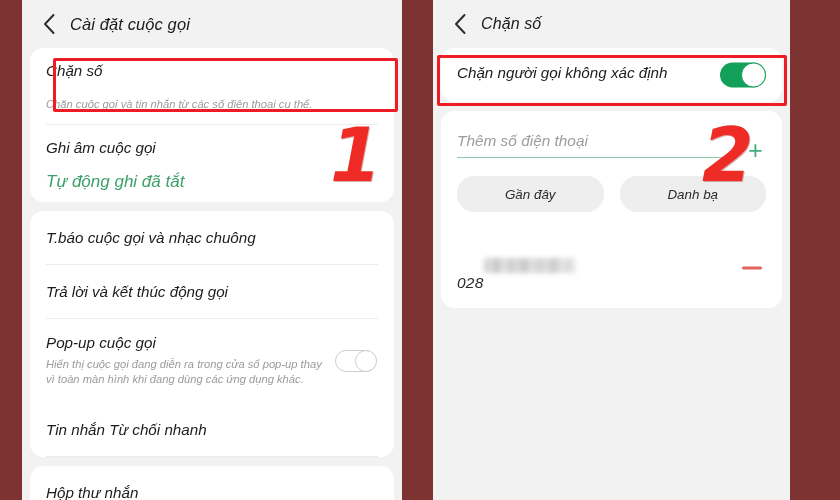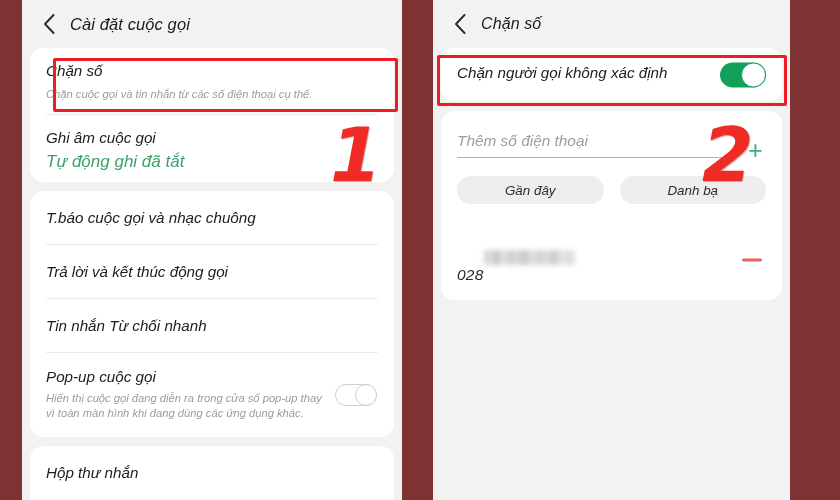--- a/index.html
+++ b/index.html
@@ -67,21 +67,21 @@
   .row-title {
     font-size: 15.2px;
     color: #1c1c1c;
     line-height: 20px;
     white-space: nowrap;
   }
   .row-sub {
     font-size: 11.2px;
     color: #9b9b9b;
     line-height: 15px;
-    margin-top: 6px;
+    margin-top: 16px;
   }
   .row-sub.green { color: #3da06a; font-size: 17px; }
   .row.sep::after {
     content: "";
     position: absolute;
     left: 16px; right: 16px; bottom: 0;
     height: 1px;
     background: #ececec;
   }
   .row.tall { padding-top: 13px; padding-bottom: 13px; }
@@ -164,21 +164,21 @@
   }
 
   .chip-row {
     display: flex;
     gap: 16px;
     padding: 14px 16px 16px 16px;
     background: #fff;
   }
   .chip {
     flex: 1;
-    height: 28px;
+    height: 36px;
     border-radius: 17px;
     background: #eeeeee;
     display: flex;
     align-items: center;
     justify-content: center;
     font-size: 13.4px;
     color: #2b2b2b;
   }
 
   .num-row {
@@ -266,31 +266,31 @@
 
     <div class="gap"></div>
 
     <div class="card">
       <div class="row sep" style="padding-top:17px;padding-bottom:17px">
         <div class="row-title">T.báo cuộc gọi và nhạc chuông</div>
       </div>
       <div class="row sep" style="padding-top:17px;padding-bottom:17px">
         <div class="row-title">Trả lời và kết thúc động gọi</div>
       </div>
-      <div class="row sep" style="padding-top:17px;padding-bottom:17px">
-        <div class="row-title">Tin nhắn Từ chối nhanh</div>
-      </div>
       <div class="row" style="padding-top:14px;padding-bottom:16px;padding-right:72px">
         <div class="row-title">Pop-up cuộc gọi</div>
         <div class="row-sub" style="margin-top:4px">Hiển thị cuộc gọi đang diễn ra trong cửa sổ pop-up thay vì toàn màn hình khi đang dùng các ứng dụng khác.</div>
         <div class="tgl-off">
           <div class="track"></div>
           <div class="knob"></div>
         </div>
       </div>
+      <div class="row sep" style="padding-top:17px;padding-bottom:17px">
+        <div class="row-title">Tin nhắn Từ chối nhanh</div>
+      </div>
     </div>
 
     <div class="gap"></div>
 
     <div class="card">
       <div class="row" style="padding-top:17px;padding-bottom:24px">
         <div class="row-title">Hộp thư nhắn</div>
       </div>
     </div>
 

